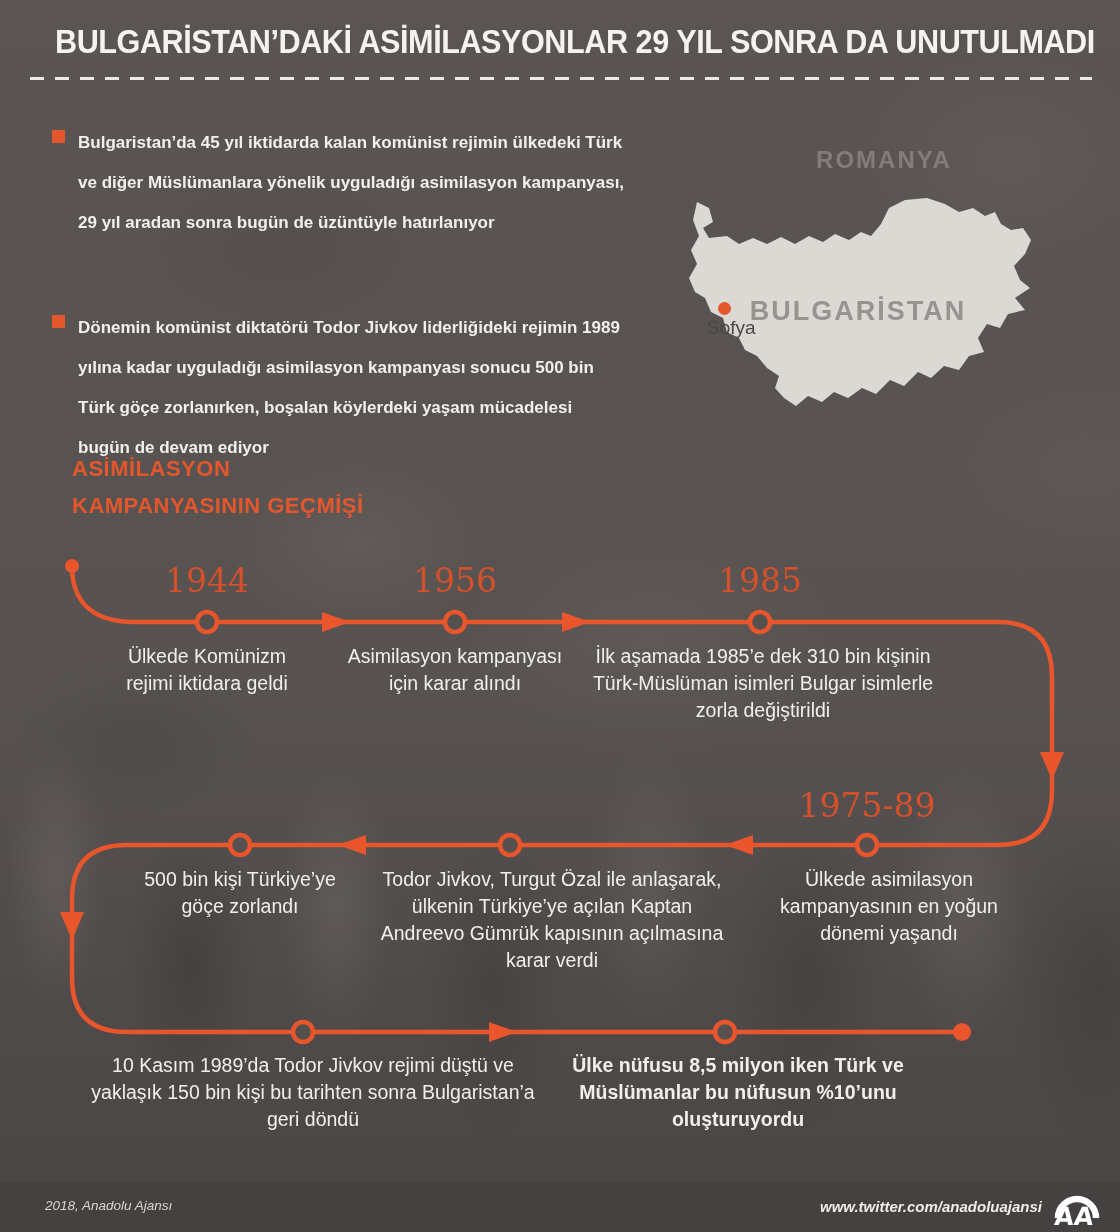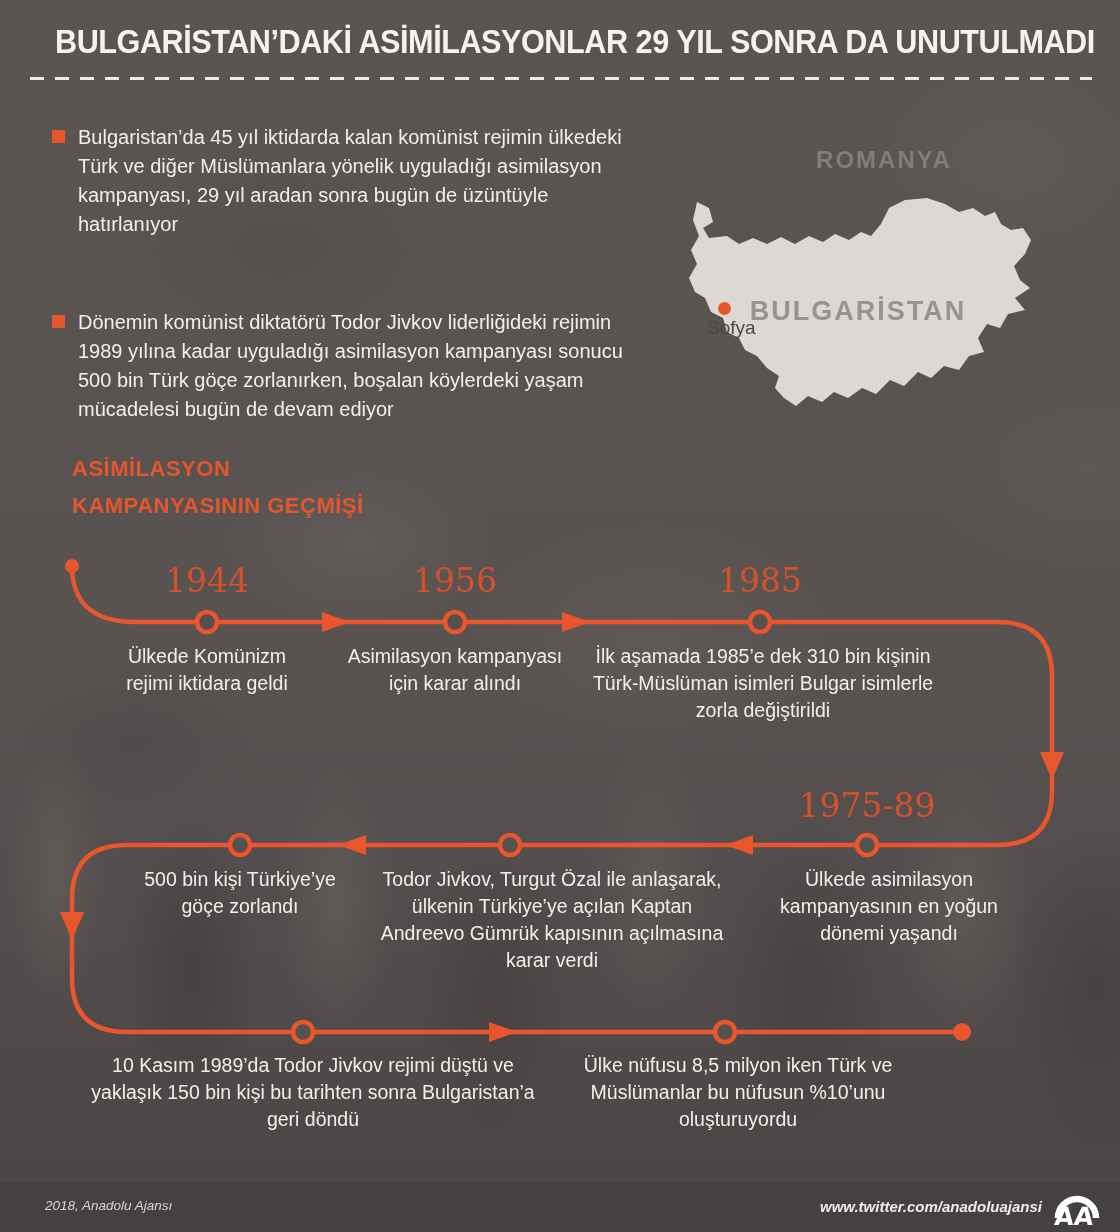--- a/index.html
+++ b/index.html
@@ -42,21 +42,21 @@
     background:repeating-linear-gradient(90deg,#eceae7 0 14px,transparent 14px 25px);
   }
   
   .bullet{position:absolute;left:52px;width:575px;}
   .bullet.b1{top:123px;}
   .bullet.b2{top:276px;margin-top:32px;}
   .bullet-marker{
     position:absolute;left:0;top:7px;width:13px;height:13px;background:#e4572c;display:block;
   }
   .bullet p{
-    margin:0 0 0 26px;font-size:20px;line-height:29px;color:#f2efec;font-weight:normal;
+    margin:0 0 0 26px;font-size:17px;line-height:40px;color:#f2efec;font-weight:bold;
   }
   
   .romanya-label{
     position:absolute;left:884px;top:146px;transform:translateX(-50%);
     font-size:24px;font-weight:bold;letter-spacing:2px;color:#837d79;
   }
   .bulgaria-svg{position:absolute;left:683px;top:192px;}
   .country-label{
     position:absolute;left:858px;top:296px;transform:translateX(-50%);
     font-size:27px;font-weight:bold;letter-spacing:2px;color:#98938f;
@@ -88,21 +88,21 @@
     position:absolute;transform:translateX(-50%);text-align:center;
     font-size:19.5px;line-height:27px;color:#f2efeb;
   }
   .t0{left:207px;top:643px;width:210px;}
   .t1{left:455px;top:643px;width:215px;}
   .t2{left:763px;top:643px;width:385px;}
   .t3{left:889px;top:866px;width:225px;}
   .t4{left:552px;top:866px;width:345px;}
   .t5{left:240px;top:866px;width:195px;}
   .t6{left:313px;top:1052px;width:455px;text-align:center;}
-  .t7{left:738px;top:1052px;width:350px;}
+  .t7{left:738px;top:1052px;width:350px;font-weight:bold;}
   
   .footer{
     position:absolute;left:0;top:1182px;width:1120px;height:50px;background:#454140;
   }
   .footer-credit{
     position:absolute;left:45px;top:16px;font-size:13.5px;font-style:italic;color:#d8d5d2;
   }
   .footer-twitter{
     position:absolute;right:78px;top:16px;font-size:15px;font-style:italic;font-weight:bold;color:#efecea;
   }

